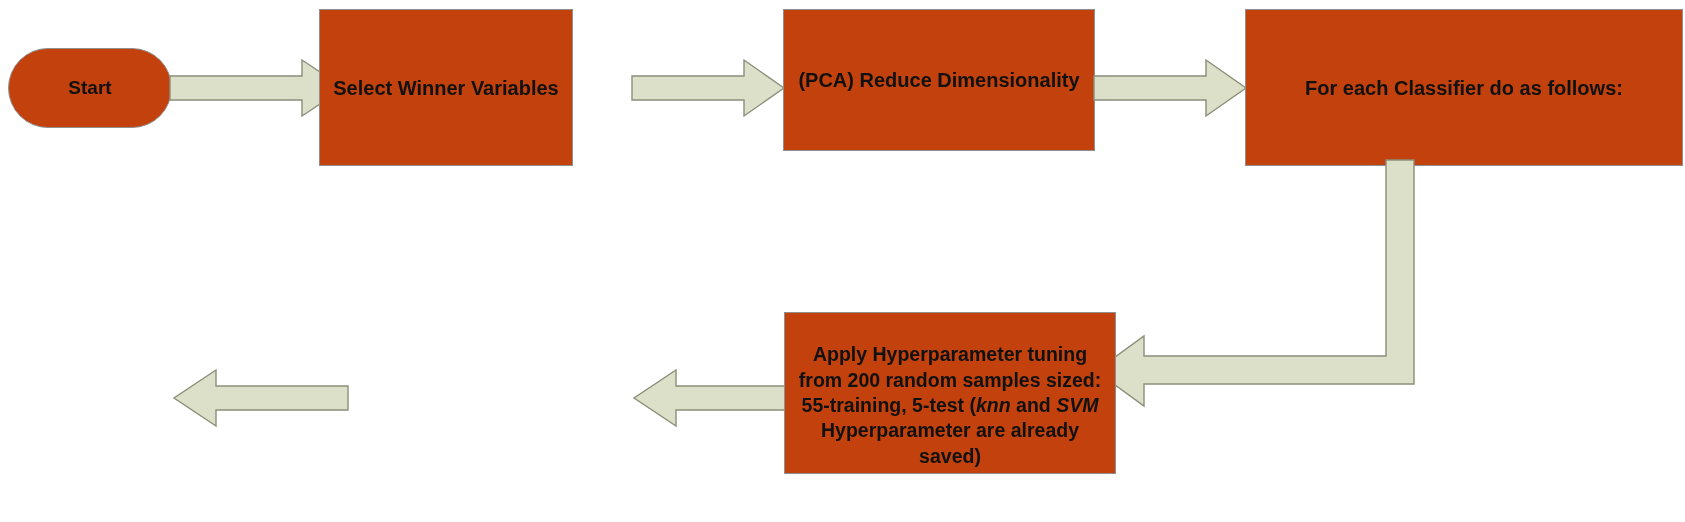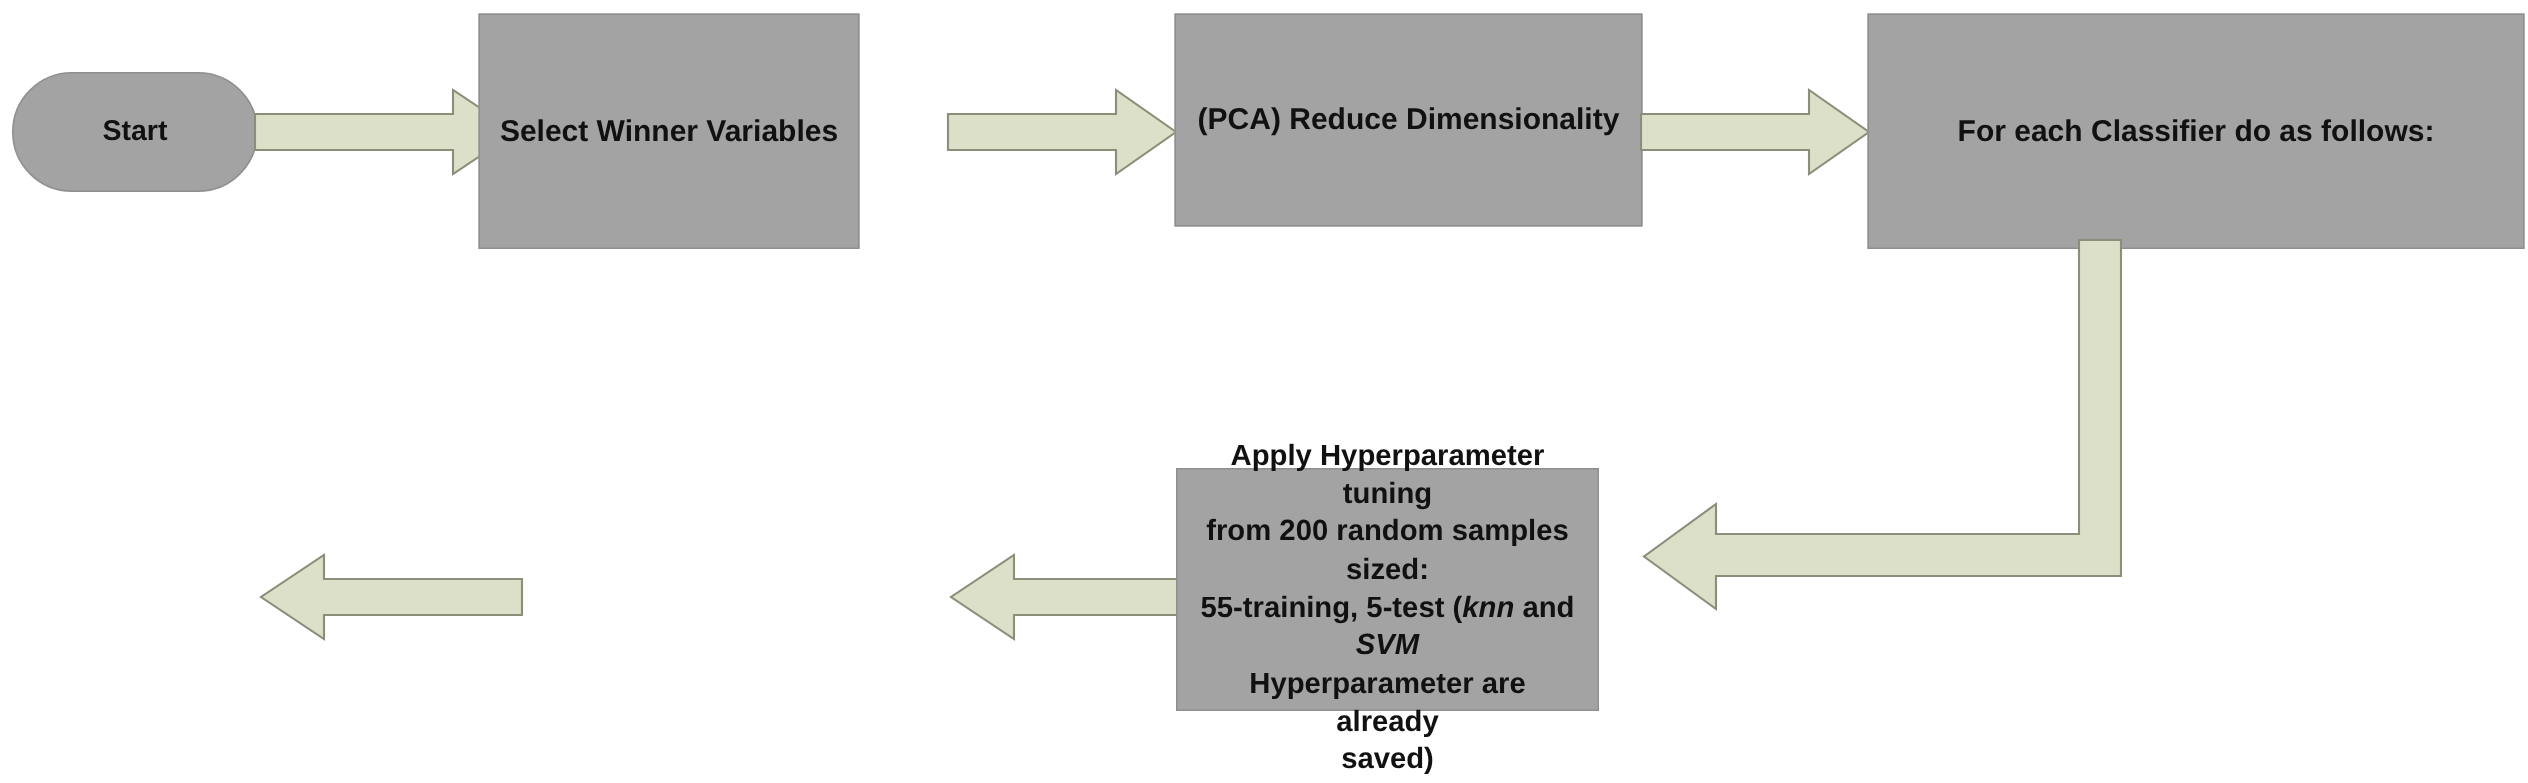--- a/index.html
+++ b/index.html
@@ -11,21 +11,21 @@
     position: relative;
     width: 1685px;
     height: 522px;
     background: #ffffff;
     font-family: "Liberation Sans", sans-serif;
     overflow: hidden;
   }
   .node {
     position: absolute;
     box-sizing: border-box;
-    background: #a3a3a3;
+    background: #c2410c;
     border: 1.4px solid #8f8f8f;
     display: flex;
     align-items: center;
     justify-content: center;
     text-align: center;
     color: #111111;
     font-weight: bold;
     line-height: 1.30;
   }
   .node.process {
@@ -110,21 +110,21 @@
     </svg>
   </div>
 
 
   <div class="conn" style="left:632px; top:368px; width:155px; height:60px;">
     <svg width="155" height="60" viewBox="0 0 155 60">
       <polygon points="154,18 44,18 44,2 2,30 44,58 44,42 154,42" fill="#dde0c8" stroke="#8a8f7a" stroke-width="1.4"></polygon>
     </svg>
   </div>
 
-  <div class="node process multiline" style="left:784px; top:312px; width:282px; height:162px;">
+  <div class="node process multiline" style="left:784px; top:312px; width:332px; height:162px;">
     <span class="node-text">
       <span>Apply Hyperparameter tuning</span>
       <span>from 200 random samples sized:</span>
       <span>55-training, 5-test (</span><em class="it">knn</em><span> and </span><em class="it">SVM</em>
       <span>Hyperparameter are already</span>
       <span>saved)</span>
     </span>
   </div>
 
 </div>

